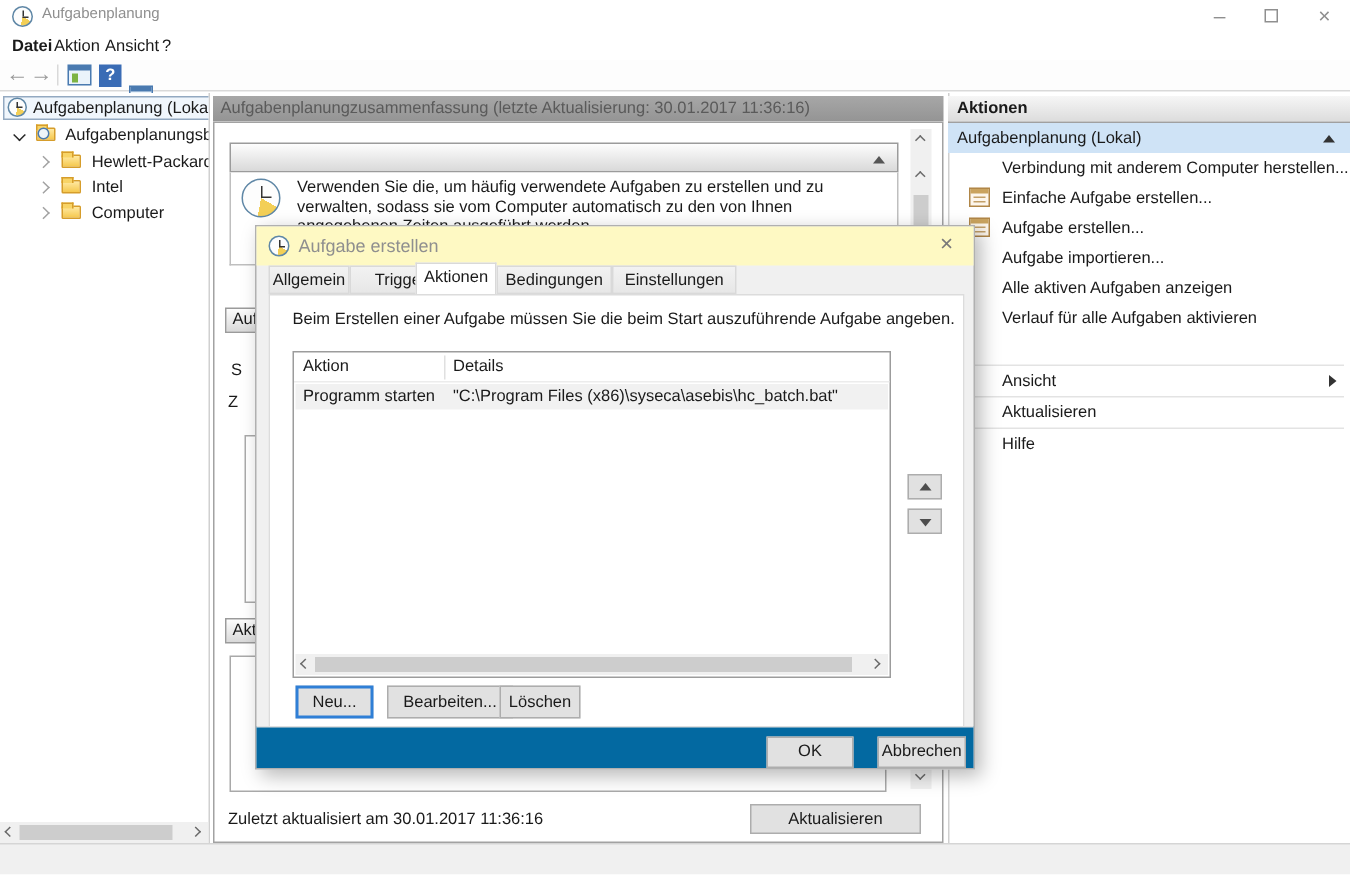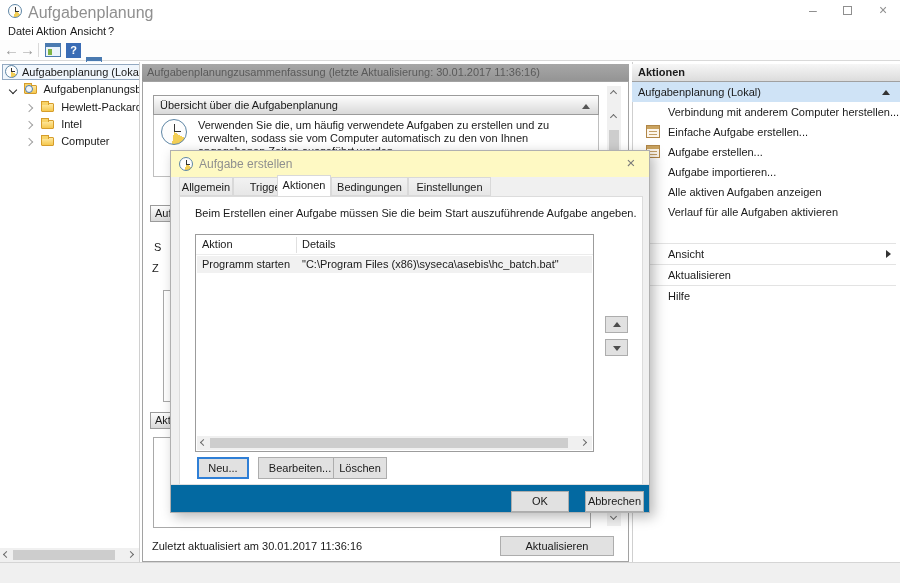--- a/index.html
+++ b/index.html
@@ -6,21 +6,21 @@
   html,body { width:900px; height:583px; }
   #app {
     position: relative; width: 900px; height: 583px; overflow: hidden;
     background: #ffffff; font-family: "Liberation Sans", sans-serif;
     font-size: 11px; color: #1a1a1a; cursor: default;
   }
   .abs { position: absolute; }
 
   
   .titlebar { left:0; top:0; width:900px; height:22px; background:#ffffff; }
-  .title-text { color:#8f8f8f; font-size:16px; }
+  .title-text { color:#8f8f8f; font-size:10px; }
   .winctl { color:#8f8f8f; text-align:center; font-size:14px; line-height:18px; }
   .maxbox { width:9px; height:9px; border:1px solid #8f8f8f; }
   .menubar { left:0; top:22px; width:900px; height:18px; background:#fff; }
   .menu-item { position:absolute; top:2px; height:16px; padding:1px 4px; }
   .toolbar { left:0; top:40px; width:900px; height:21px; background:#fdfdfd; border-bottom:1px solid #d9d9d9; }
   .nav-arrow { font-size:15px; font-weight:bold; color:#9a9a9a; line-height:16px; }
   .tb-sep { width:1px; height:14px; background:#d9d9d9; }
   .winicon { background:#eaf3fb; border:1px solid #4a7ab0; position:relative; }
   .winicon::before { content:""; position:absolute; top:0; left:0; right:0; height:3px; background:#4a7ab0; }
   .winicon.tree::after { content:""; position:absolute; left:2px; top:5px; width:4px; height:6px; background:#7db344; }
@@ -106,21 +106,21 @@
 
   <div class="abs titlebar">
     <div class="abs clock" style="left:8px; top:4px; width:14px; height:14px;"></div>
     <div class="abs title-text" style="left:28px; top:4px;">Aufgabenplanung</div>
     <div class="abs winctl" style="left:798px; top:1px; width:30px;">–</div>
     <div class="abs maxbox" style="left:843px; top:6px;"></div>
     <div class="abs winctl" style="left:868px; top:1px; width:30px;">×</div>
   </div>
 
   <div class="abs menubar">
-    <div class="menu-item" style="left:4px;">Datei</div>
+    <div class="menu-item" style="left:4px;font-weight:bold;">Datei</div>
     <div class="menu-item" style="left:32px;">Aktion</div>
     <div class="menu-item" style="left:66px;">Ansicht</div>
     <div class="menu-item" style="left:104px;">?</div>
   </div>
 
   <div class="abs toolbar">
     <div class="abs nav-arrow" style="left:4px; top:2px;">←</div>
     <div class="abs nav-arrow" style="left:20px; top:2px;">→</div>
     <div class="abs tb-sep" style="left:38px; top:3px;"></div>
     <div class="abs winicon tree" style="left:45px; top:3px; width:16px; height:14px;"></div>
@@ -160,21 +160,20 @@
       <span class="chv left" style="position:absolute; left:4px; top:4px;"></span>
       <span class="scroll-thumb" style="position:absolute; left:13px; top:2px; width:102px; height:10px;"></span>
       <span class="chv right" style="position:absolute; right:6px; top:4px;"></span>
     </div>
   </div>
 
   <div class="abs main-header">Aufgabenplanungzusammenfassung (letzte Aktualisierung: 30.01.2017 11:36:16)</div>
   <div class="abs main-body"></div>
 
   <div class="abs section-hdr" style="left:153px; top:95px; width:446px; height:20px;">
-    <span>Übersicht über die Aufgabenplanung</span>
     <span class="tri-up" style="position:absolute; right:8px; top:8px; border-bottom-color:#555;"></span>
   </div>
   <div class="abs" style="left:153px; top:115px; width:446px; height:62px; background:#fff; border:1px solid #bfbfbf; border-top:none;">
     <div class="clock" style="position:absolute; left:7px; top:4px; width:26px; height:26px;"></div>
     <div style="position:absolute; left:44px; top:4px; width:392px; line-height:13px;">Verwenden Sie die, um häufig verwendete Aufgaben zu erstellen und zu verwalten, sodass sie vom Computer automatisch zu den von Ihnen angegebenen Zeiten ausgeführt werden.</div>
   </div>
 
   <div class="abs gray-fragment" style="left:150px; top:205px; width:120px; height:17px;">Aufgabenstatus</div>
   <div class="abs" style="left:154px; top:241px;">S</div>
   <div class="abs" style="left:152px; top:262px;">Z</div>

